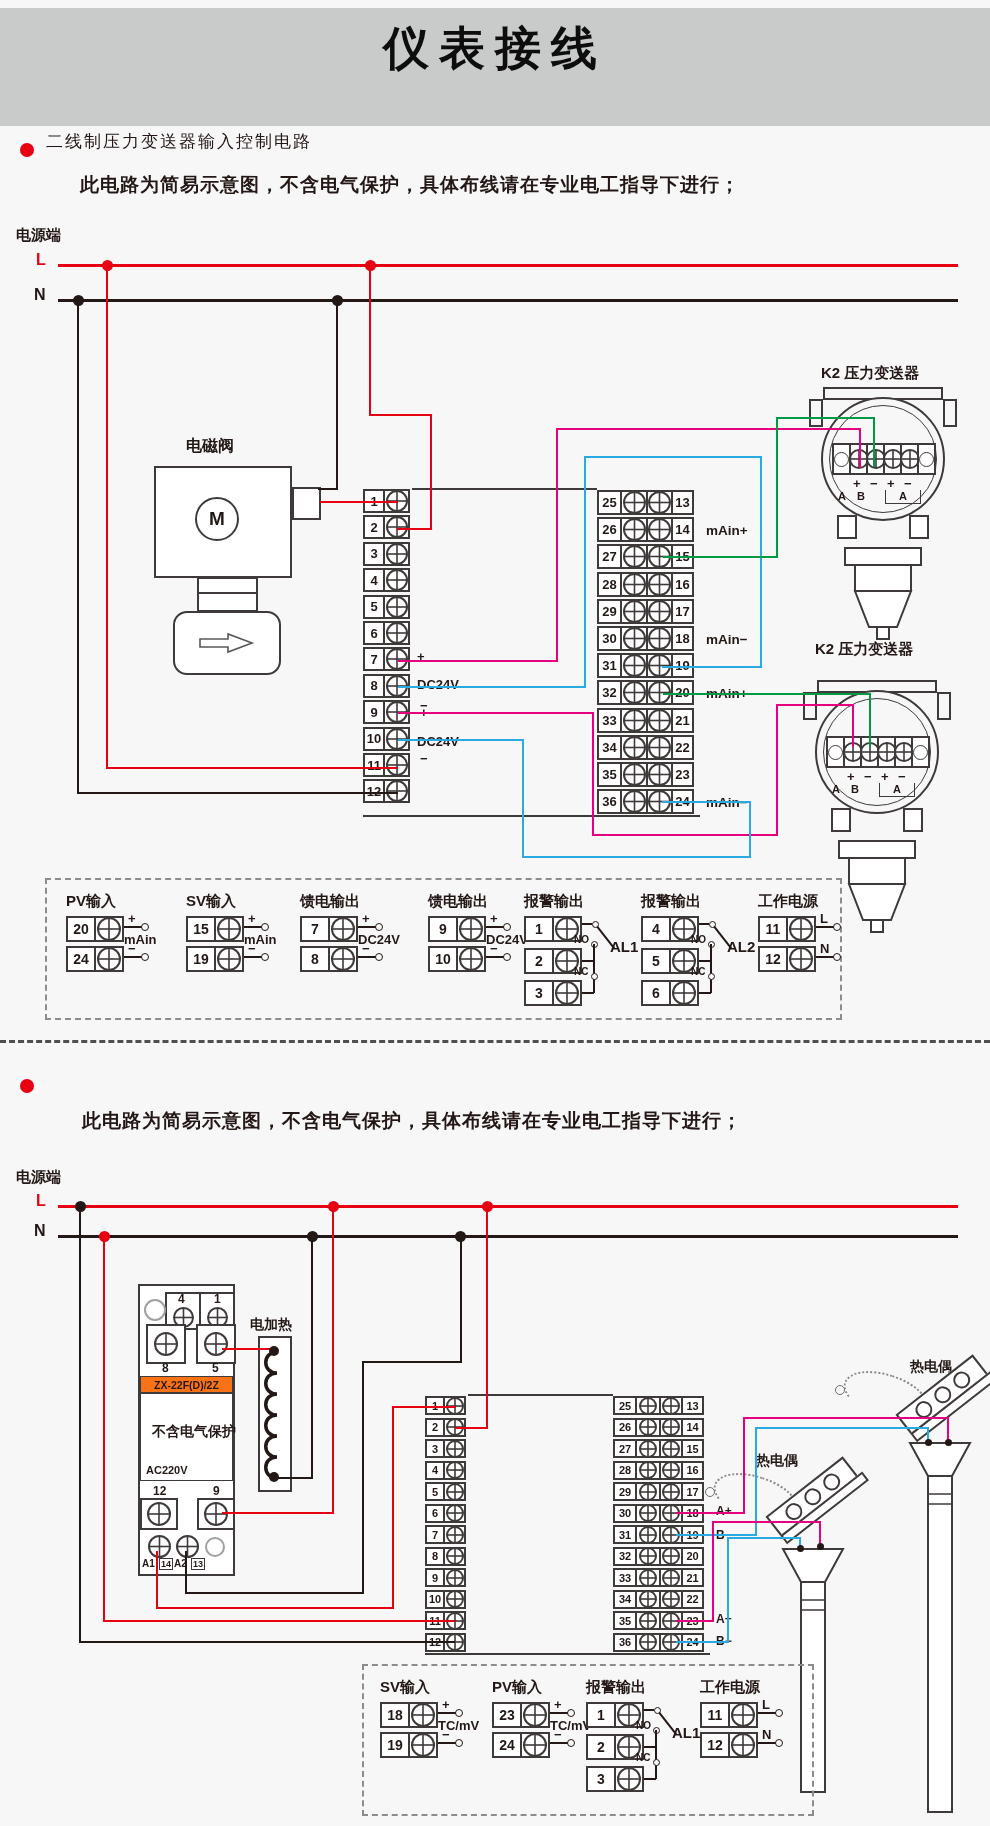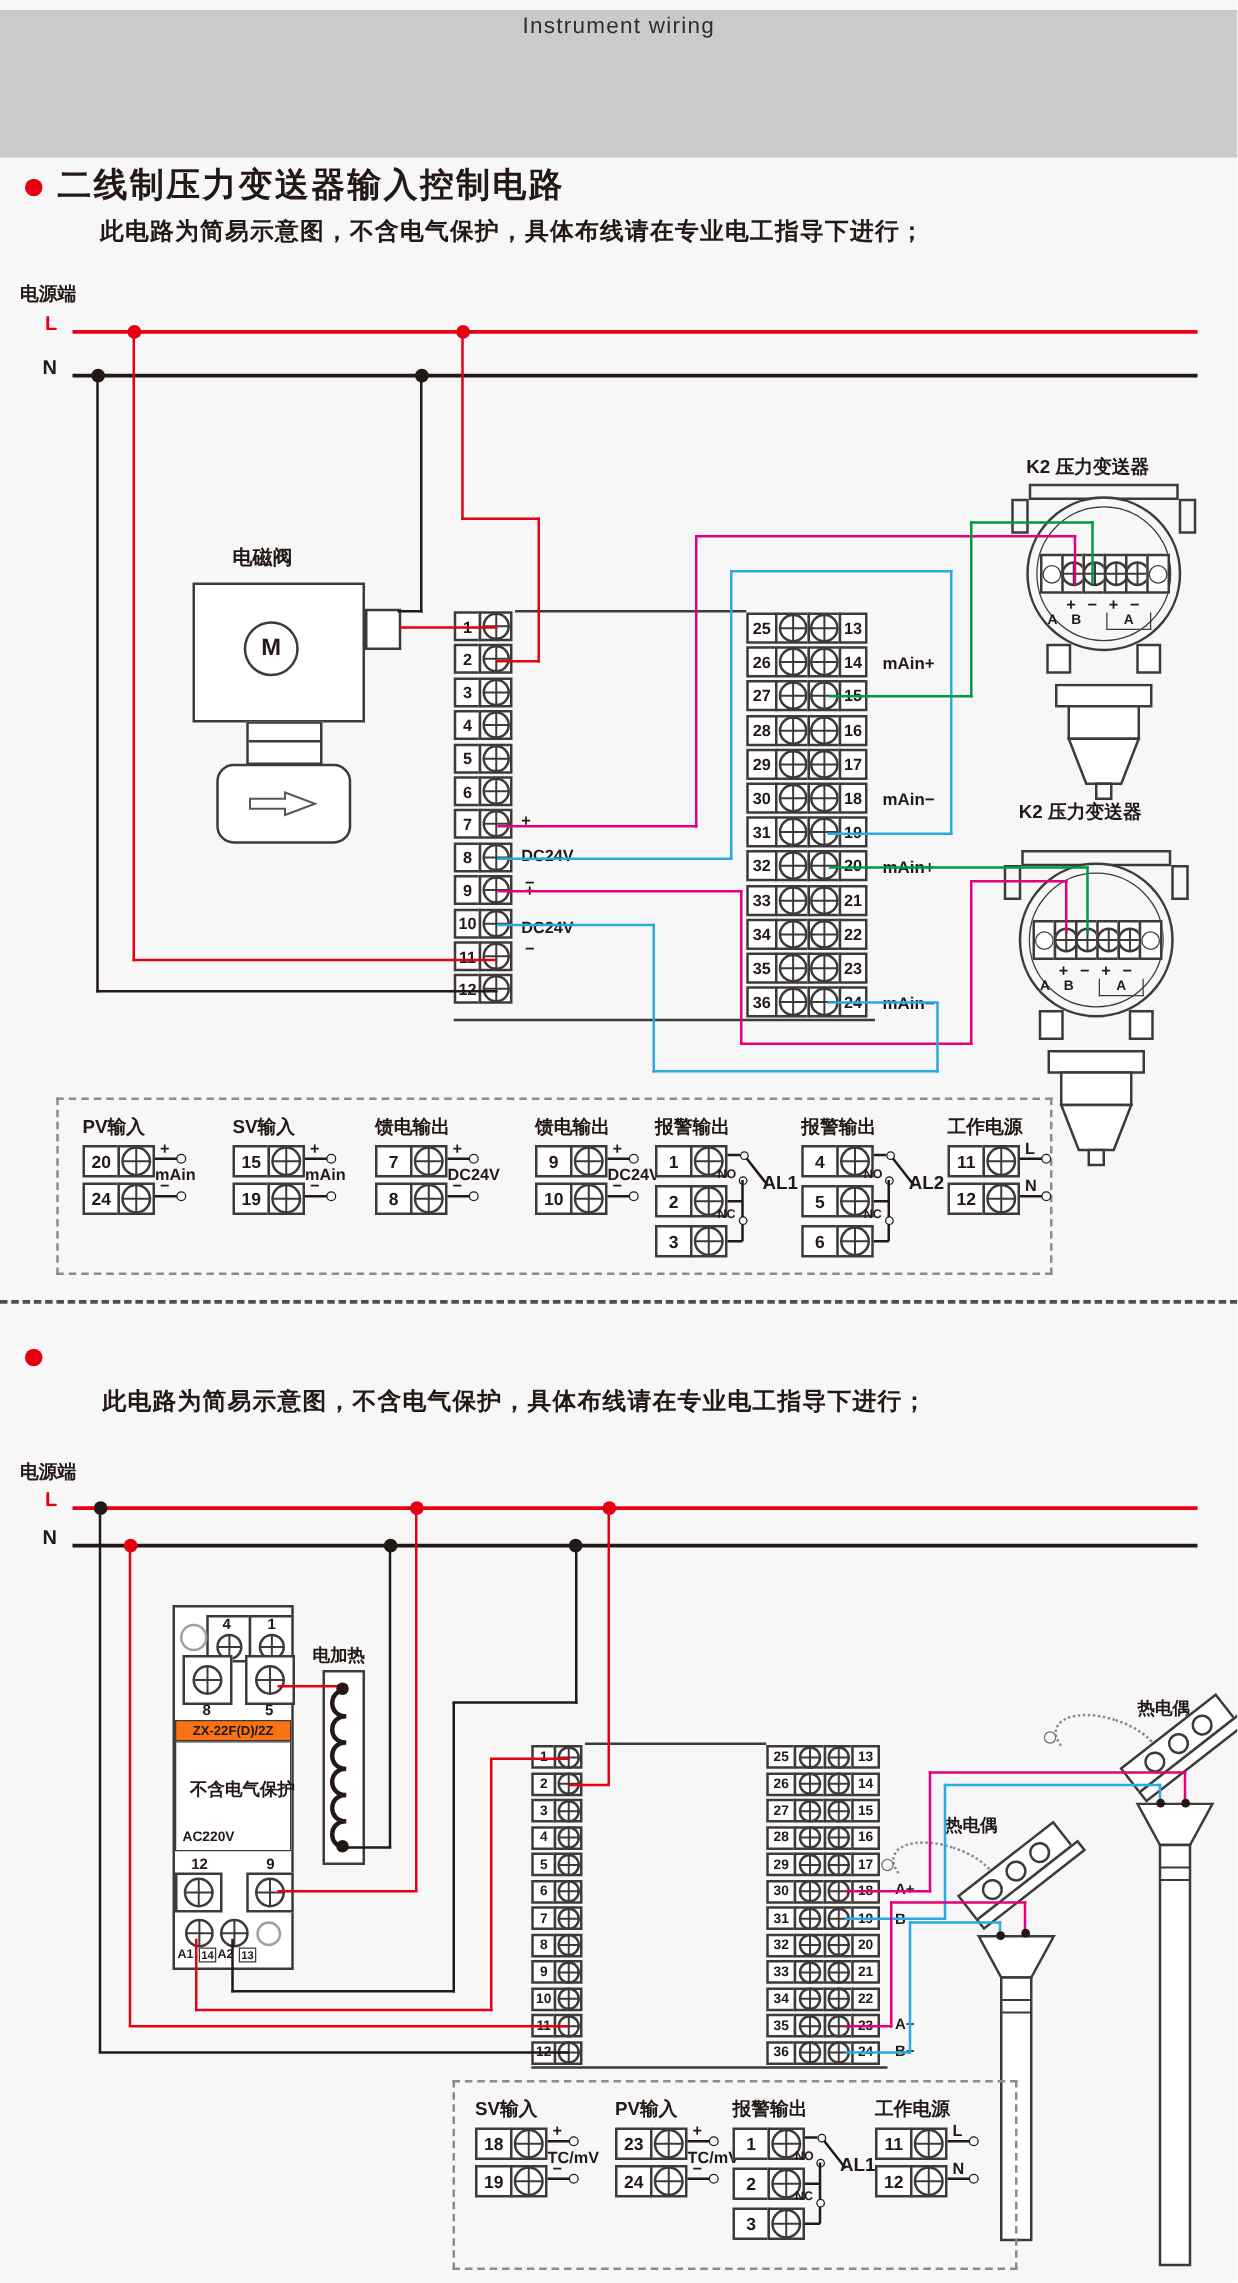--- a/index.html
+++ b/index.html
@@ -3,32 +3,32 @@
 <meta charset="utf-8">
 <style>
   html,body{margin:0;padding:0;background:#ffffff;}
   .page{position:relative;width:990px;height:1826px;background:#f7f7f8;overflow:hidden;
         font-family:"Liberation Sans","DejaVu Sans",sans-serif;color:#231815;}
   .abs{position:absolute;}
   .banner{left:0;top:8px;width:990px;height:118px;background:#c9caca;text-align:center;}
   .banner .t{margin-top:10px;font-size:46px;font-weight:bold;letter-spacing:10px;color:#0d0d0d;}
   .banner .s{font-size:18px;color:#2e2e2e;letter-spacing:1px;margin-top:2px;}
   .bullet{width:14px;height:14px;border-radius:50%;}
-  .sec-title{font-size:27px;font-weight:bold;letter-spacing:2px;white-space:nowrap;}
+  .sec-title{font-size:17px;font-weight:normal;letter-spacing:2px;white-space:nowrap;}
   .sec-note{font-size:19px;font-weight:bold;letter-spacing:1px;white-space:nowrap;}
   .pwr{font-size:15px;font-weight:bold;}
   .divider{height:0;border-top:3px dashed #4f4f4f;}
 </style>
 </head>
 <body>
 
 <div class="page" id="canvas">
 
   <div class="abs banner">
-    <div class="s">Instrument wiring</div>
+    <div class="t">仪表接线</div>
   </div>
 
   <div class="abs bullet" style="left:20px;top:143px;background:#e60012;"></div>
   <div class="abs sec-title" style="left:46px;top:130px;">二线制压力变送器输入控制电路</div>
   <div class="abs sec-note" style="left:80px;top:172px;">此电路为简易示意图，不含电气保护，具体布线请在专业电工指导下进行；</div>
 
   <div class="abs pwr" style="left:16px;top:226px;">电源端</div>
   <div class="abs pwr" style="left:36px;top:251px;color:#e60012;font-size:16px;">L</div>
   <div class="abs pwr" style="left:34px;top:286px;font-size:16px;">N</div>
 

